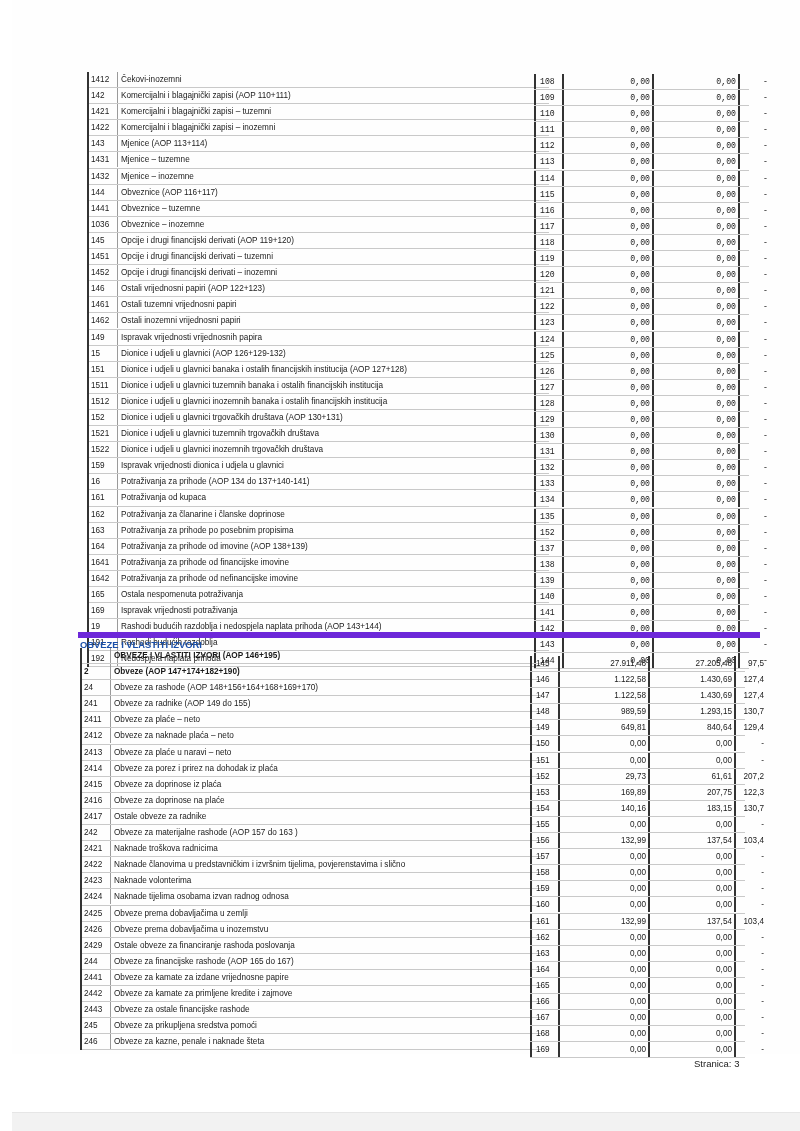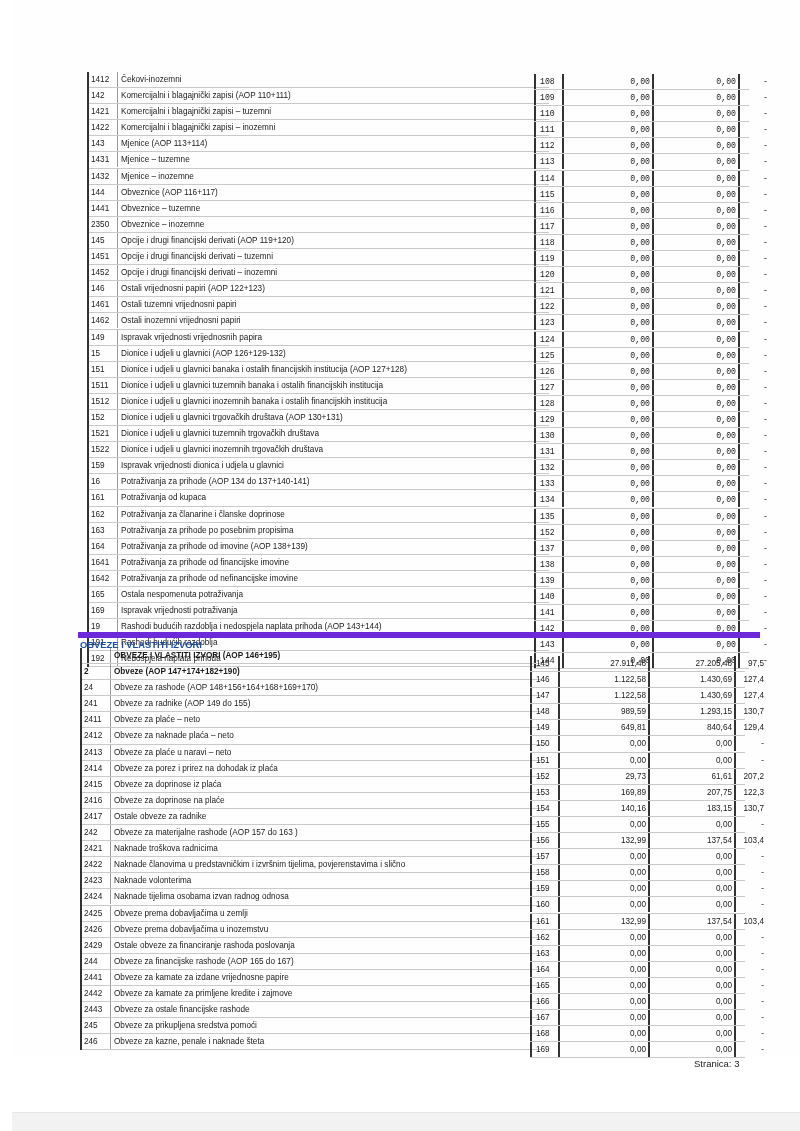--- a/index.html
+++ b/index.html
@@ -64,21 +64,21 @@
       </div>
       <div class="lrow">
         <span class="code">144</span>
         <span class="desc">Obveznice (AOP 116+117)</span>
       </div>
       <div class="lrow">
         <span class="code">1441</span>
         <span class="desc">Obveznice – tuzemne</span>
       </div>
       <div class="lrow">
-        <span class="code">2350</span>
+        <span class="code">1036</span>
         <span class="desc">Obveznice – inozemne</span>
       </div>
       <div class="lrow">
         <span class="code">145</span>
         <span class="desc">Opcije i drugi financijski derivati (AOP 119+120)</span>
       </div>
       <div class="lrow">
         <span class="code">1451</span>
         <span class="desc">Opcije i drugi financijski derivati – tuzemni</span>
       </div>

